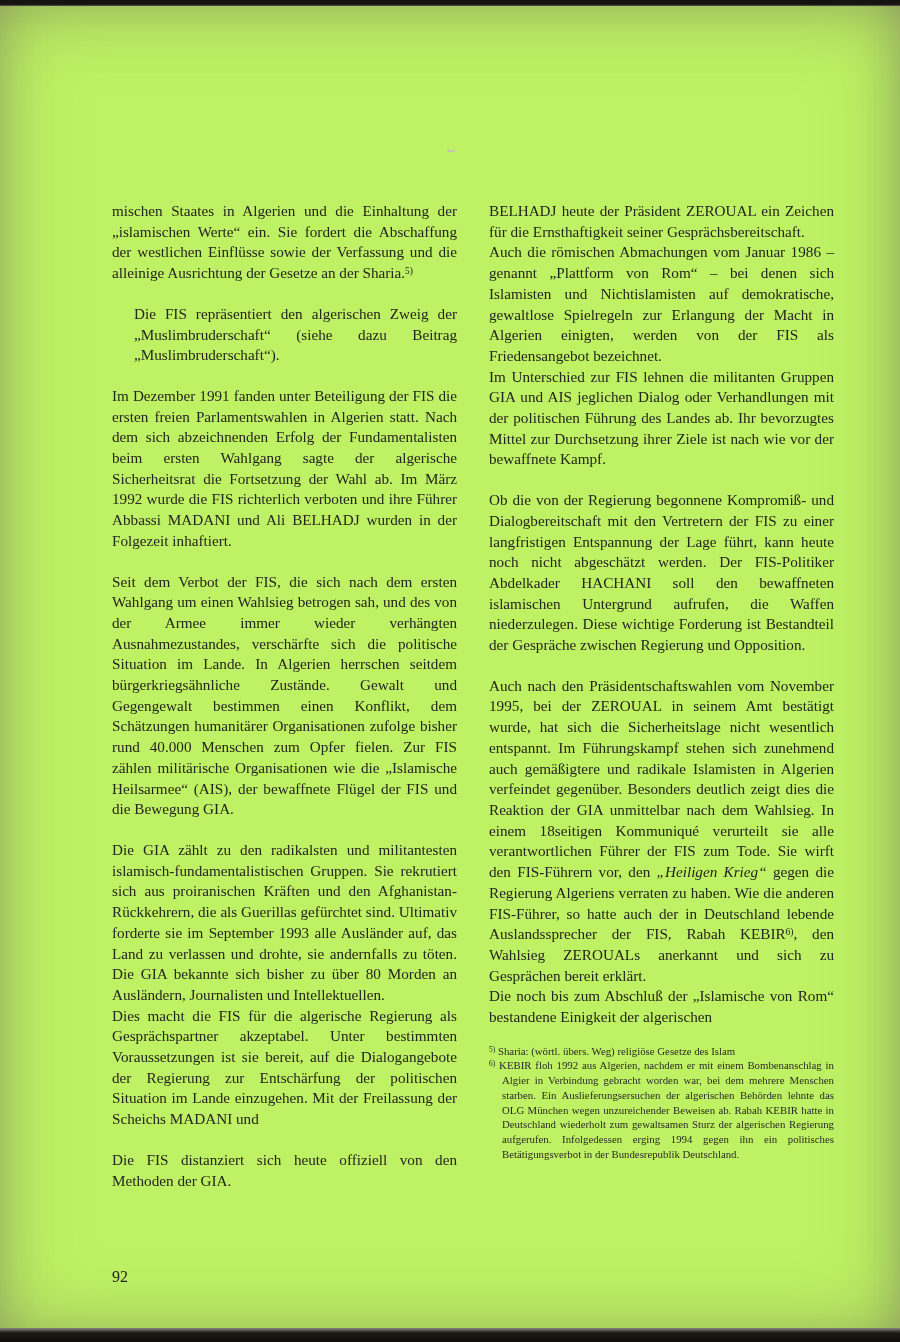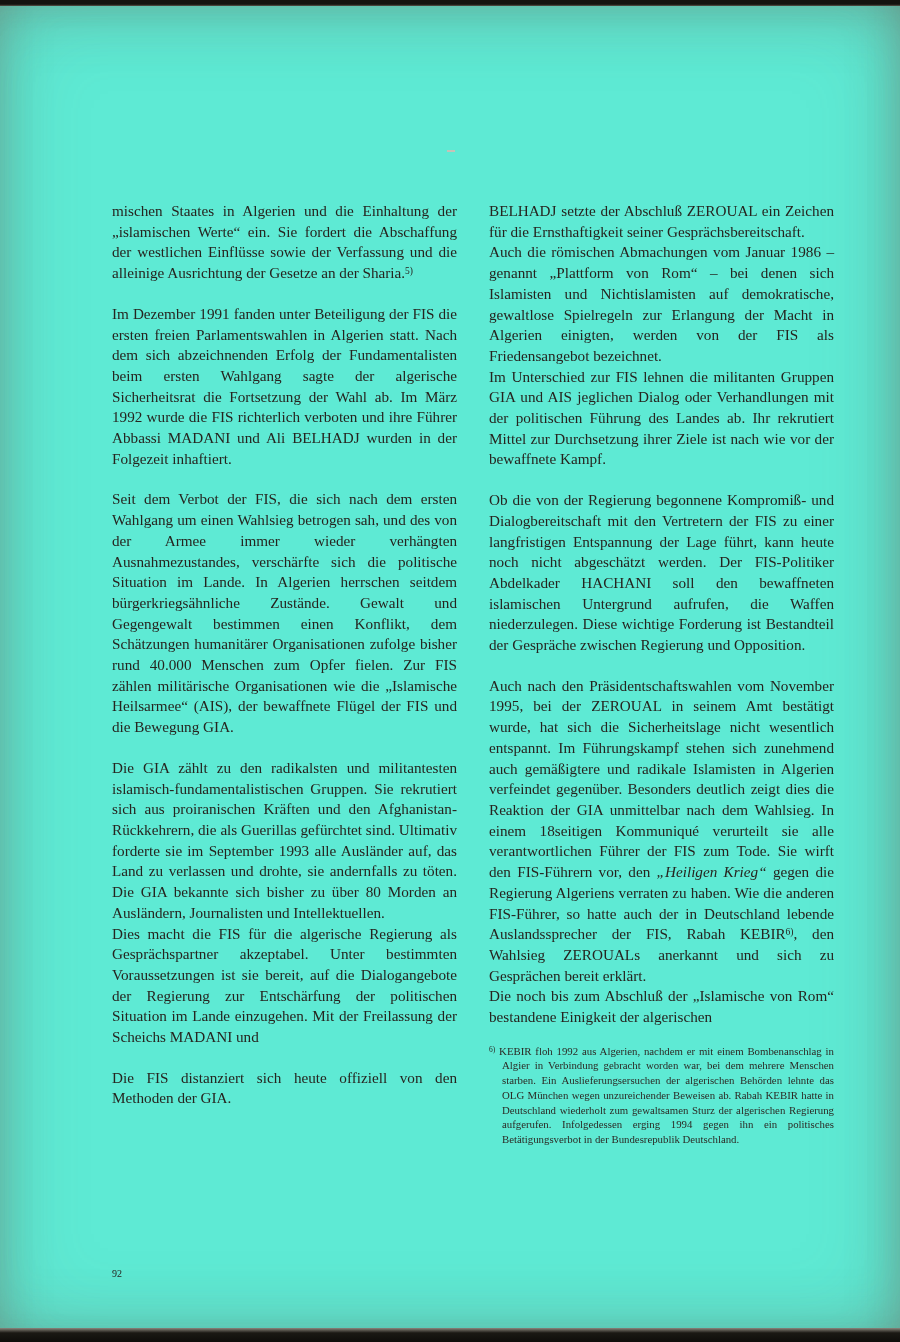--- a/index.html
+++ b/index.html
@@ -10,21 +10,21 @@
     width: 900px;
     height: 1342px;
     position: relative;
     overflow: hidden;
     background: #e3e1da;
     font-family: "Liberation Serif", "DejaVu Serif", serif;
   }
   .page {
     position: absolute;
     inset: 0;
-    background: #5eead4;
+    background: #bef264;
     box-shadow:
       inset 0 0 90px rgba(110, 104, 92, 0.22),
       inset -28px 0 50px -24px rgba(110, 104, 92, 0.30),
       inset 28px 0 50px -24px rgba(110, 104, 92, 0.24),
       inset 0 40px 60px -30px rgba(110, 104, 92, 0.30),
       inset 0 -40px 60px -30px rgba(110, 104, 92, 0.30);
   }
   .film-edge {
     position: absolute;
     left: 0;
@@ -101,49 +101,51 @@
     font-size: 7.5px;
     line-height: 0;
     position: relative;
     top: -0.4em;
     vertical-align: baseline;
   }
   .page-number {
     position: absolute;
     left: 112px;
     top: 1268px;
-    font-size: 10px;
+    font-size: 16px;
     color: #26241f;
   }
 </style>
 </head>
 <body>
 
 <div class="page">
   <div class="artifact"></div>
 
   <div class="text-columns">
     <div class="column" id="col-left">
         <p class="para"><span>mischen Staates in Algerien und die Einhaltung der „islamischen Werte“ ein. Sie fordert die Abschaffung der westlichen Einflüsse sowie der Verfassung und die alleinige Ausrichtung der Gesetze an der Sharia.</span><sup>5)</sup></p>
+        <p class="para gap indent"><span>Die FIS repräsentiert den algerischen Zweig der „Muslimbruderschaft“ (siehe dazu Beitrag „Muslimbruderschaft“).</span></p>
         <p class="para gap"><span>Im Dezember 1991 fanden unter Beteiligung der FIS die ersten freien Parlamentswahlen in Algerien statt. Nach dem sich abzeichnenden Erfolg der Fundamentalisten beim ersten Wahlgang sagte der algerische Sicherheitsrat die Fortsetzung der Wahl ab. Im März 1992 wurde die FIS richterlich verboten und ihre Führer Abbassi MADANI und Ali BELHADJ wurden in der Folgezeit inhaftiert.</span></p>
         <p class="para gap"><span>Seit dem Verbot der FIS, die sich nach dem ersten Wahlgang um einen Wahlsieg betrogen sah, und des von der Armee immer wieder verhängten Ausnahmezustandes, verschärfte sich die politische Situation im Lande. In Algerien herrschen seitdem bürgerkriegsähnliche Zustände. Gewalt und Gegengewalt bestimmen einen Konflikt, dem Schätzungen humanitärer Organisationen zufolge bisher rund 40.000 Menschen zum Opfer fielen. Zur FIS zählen militärische Organisationen wie die „Islamische Heilsarmee“ (AIS), der bewaffnete Flügel der FIS und die Bewegung GIA.</span></p>
         <p class="para gap"><span>Die GIA zählt zu den radikalsten und militantesten islamisch-fundamentalistischen Gruppen. Sie rekrutiert sich aus proiranischen Kräften und den Afghanistan-Rückkehrern, die als Guerillas gefürchtet sind. Ultimativ forderte sie im September 1993 alle Ausländer auf, das Land zu verlassen und drohte, sie andernfalls zu töten. Die GIA bekannte sich bisher zu über 80 Morden an Ausländern, Journalisten und Intellektuellen.</span></p>
         <p class="para"><span>Dies macht die FIS für die algerische Regierung als Gesprächspartner akzeptabel. Unter bestimmten Voraussetzungen ist sie bereit, auf die Dialogangebote der Regierung zur Entschärfung der politischen Situation im Lande einzugehen. Mit der Freilassung der Scheichs MADANI und</span></p>
         <p class="para gap"><span>Die FIS distanziert sich heute offiziell von den Methoden der GIA.</span></p>
       </div>
     <div class="column">
       <div id="col-right">
-          <p class="para"><span>BELHADJ setzte der Abschluß ZEROUAL ein Zeichen für die Ernsthaftigkeit seiner Gesprächsbereitschaft.</span></p>
+          <p class="para"><span>BELHADJ heute der Präsident ZEROUAL ein Zeichen für die Ernsthaftigkeit seiner Gesprächsbereitschaft.</span></p>
           <p class="para"><span>Auch die römischen Abmachungen vom Januar 1986 – genannt „Plattform von Rom“ – bei denen sich Islamisten und Nichtislamisten auf demokratische, gewaltlose Spielregeln zur Erlangung der Macht in Algerien einigten, werden von der FIS als Friedensangebot bezeichnet.</span></p>
-          <p class="para"><span>Im Unterschied zur FIS lehnen die militanten Gruppen GIA und AIS jeglichen Dialog oder Verhandlungen mit der politischen Führung des Landes ab. Ihr rekrutiert Mittel zur Durchsetzung ihrer Ziele ist nach wie vor der bewaffnete Kampf.</span></p>
+          <p class="para"><span>Im Unterschied zur FIS lehnen die militanten Gruppen GIA und AIS jeglichen Dialog oder Verhandlungen mit der politischen Führung des Landes ab. Ihr bevorzugtes Mittel zur Durchsetzung ihrer Ziele ist nach wie vor der bewaffnete Kampf.</span></p>
           <p class="para gap"><span>Ob die von der Regierung begonnene Kompromiß- und Dialogbereitschaft mit den Vertretern der FIS zu einer langfristigen Entspannung der Lage führt, kann heute noch nicht abgeschätzt werden. Der FIS-Politiker Abdelkader HACHANI soll den bewaffneten islamischen Untergrund aufrufen, die Waffen niederzulegen. Diese wichtige Forderung ist Bestandteil der Gespräche zwischen Regierung und Opposition.</span></p>
           <p class="para gap"><span>Auch nach den Präsidentschaftswahlen vom November 1995, bei der ZEROUAL in seinem Amt bestätigt wurde, hat sich die Sicherheitslage nicht wesentlich entspannt. Im Führungskampf stehen sich zunehmend auch gemäßigtere und radikale Islamisten in Algerien verfeindet gegenüber. Besonders deutlich zeigt dies die Reaktion der GIA unmittelbar nach dem Wahlsieg. In einem 18seitigen Kommuniqué verurteilt sie alle verantwortlichen Führer der FIS zum Tode. Sie wirft den FIS-Führern vor, den </span><em>„Heiligen Krieg“</em><span> gegen die Regierung Algeriens verraten zu haben. Wie die anderen FIS-Führer, so hatte auch der in Deutschland lebende Auslandssprecher der FIS, Rabah KEBIR</span><sup>6)</sup><span>, den Wahlsieg ZEROUALs anerkannt und sich zu Gesprächen bereit erklärt.</span></p>
           <p class="para"><span>Die noch bis zum Abschluß der „Islamische von Rom“ bestandene Einigkeit der algerischen</span></p>
         </div>
       <div class="footnotes" id="footnotes">
+          <div class="footnote"><sup>5)</sup><span>&nbsp;Sharia: (wörtl. übers. Weg) religiöse Gesetze des Islam</span></div>
           <div class="footnote"><sup>6)</sup><span>&nbsp;KEBIR floh 1992 aus Algerien, nachdem er mit einem Bombenanschlag in Algier in Verbindung gebracht worden war, bei dem mehrere Menschen starben. Ein Auslieferungsersuchen der algerischen Behörden lehnte das OLG München wegen unzureichender Beweisen ab. Rabah KEBIR hatte in Deutschland wiederholt zum gewaltsamen Sturz der algerischen Regierung aufgerufen. Infolgedessen erging 1994 gegen ihn ein politisches Betätigungsverbot in der Bundesrepublik Deutschland.</span></div>
         </div>
     </div>
   </div>
 
   <div class="page-number">92</div>
 </div>
 
 <div class="film-edge film-top"></div>
 <div class="film-edge film-bottom"></div>

